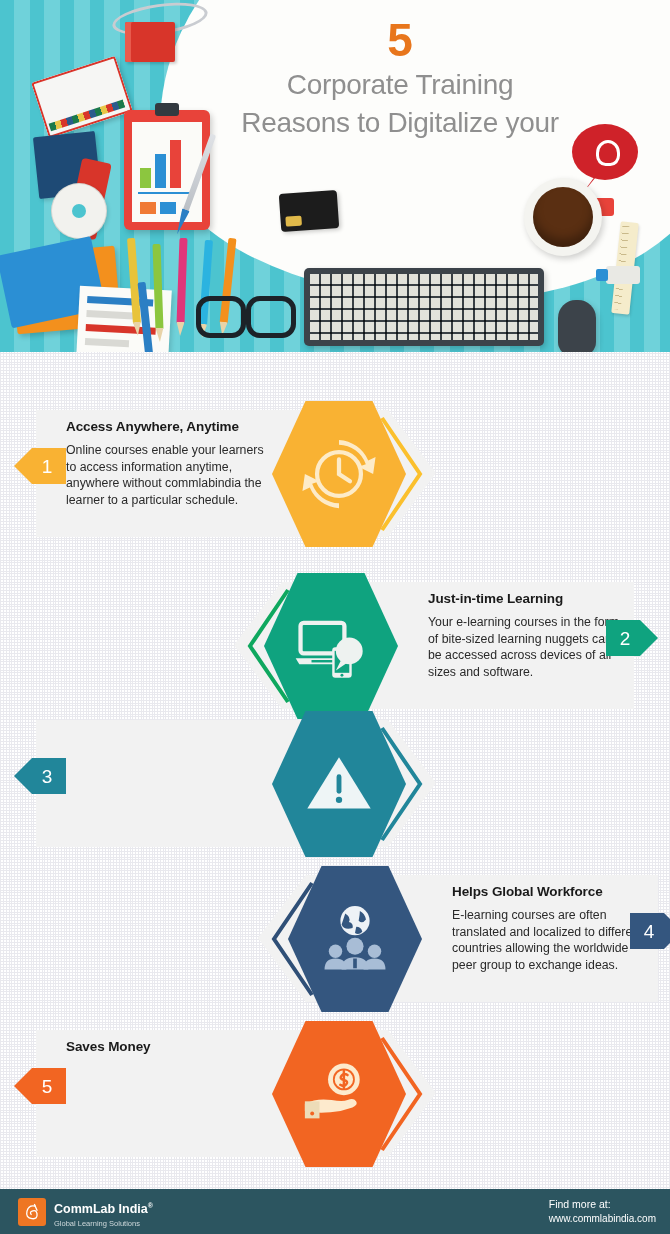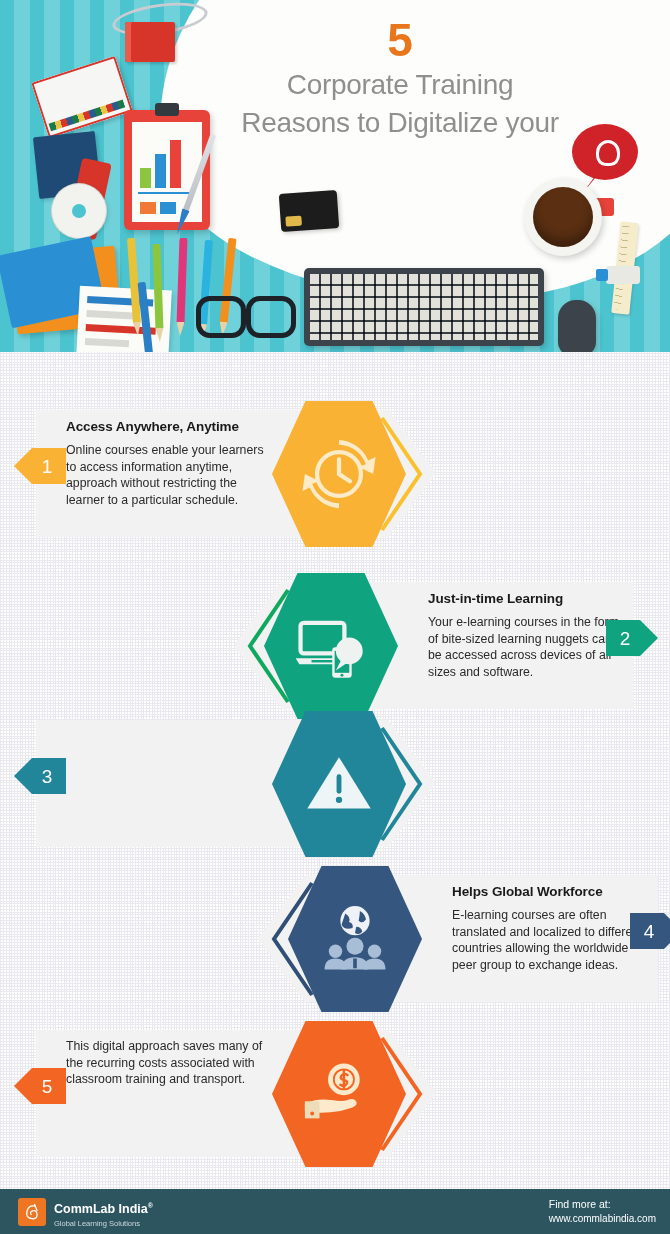--- a/index.html
+++ b/index.html
@@ -448,21 +448,21 @@
         <svg viewBox="0 0 64 64" fill="none">
           <path d="M32 8 A24 24 0 0 1 54 24 L48 26 L60 32 L62 18 L56 21 A28 28 0 0 0 32 4 Z" fill="#fdebc8"></path>
           <path d="M32 56 A24 24 0 0 1 10 40 L16 38 L4 32 L2 46 L8 43 A28 28 0 0 0 32 60 Z" fill="#fdebc8"></path>
           <circle cx="32" cy="32" r="18" stroke="#fdebc8" stroke-width="3.5" fill="none"></circle>
           <path d="M32 20 L32 32 L41 38" stroke="#fdebc8" stroke-width="3.5" stroke-linecap="round" fill="none"></path>
         </svg>
       </div>
     </div>
     <div class="txt">
       <div class="hd">Access Anywhere, Anytime</div>
-      <div class="bd">Online courses enable your learners to access information anytime, approach without restricting the learner to a particular schedule.</div>
+      <div class="bd">Online courses enable your learners to access information anytime, anywhere without commlabindia the learner to a particular schedule.</div>
     </div>
     <div class="badge" style="background:#f9b233">
       <span>1</span>
     </div>
   </div>
 
   <div class="row rtl row-2">
     <div class="banner"></div>
     <div class="chev">
       <svg viewBox="0 0 46 120" fill="none" preserveAspectRatio="none">
@@ -564,21 +564,21 @@
           <circle cx="36" cy="20" r="9" fill="#f26522"></circle>
           <circle cx="36" cy="20" r="7.5" fill="#fdeacd"></circle>
           <path d="M36 13 v14 M39 16.5 q-3 -2 -5 0.5 q-2 2.5 2 3.5 q4 1 2 3.5 q-2 2.5 -5 0.5" stroke="#f26522" stroke-width="2" stroke-linecap="round" fill="none"></path>
           <path d="M4 40 q10 -5 22 -3 q9 1.5 13 0 q5 -2 7 1 q2 3 -3 5 q-8 3 -18 4 q-12 1 -21 -1 Z" fill="#fdeacd"></path>
           <path d="M4 38 h12 v14 H4 Z" fill="#eddcb8"></path>
           <circle cx="10" cy="48" r="1.6" fill="#f26522"></circle>
         </svg>
       </div>
     </div>
     <div class="txt">
-      <div class="bd">This digital approach saves many of the recurring costs associated with classroom training and transport.</div>
+      <div class="hd">Saves Money</div>
     </div>
     <div class="badge" style="background:#f26522">
       <span>5</span>
     </div>
   </div>
 
   <div class="footer">
     <div class="logo-box">
       <svg viewBox="0 0 24 24" fill="none">
         <path d="M16 5 q-8 -2 -10 6 q-2 8 6 9 q7 1 6 -6 q-1 -5 -6 -3 q-3 1 -1 4" stroke="#ffffff" stroke-width="1.6" fill="none" stroke-linecap="round"></path>

